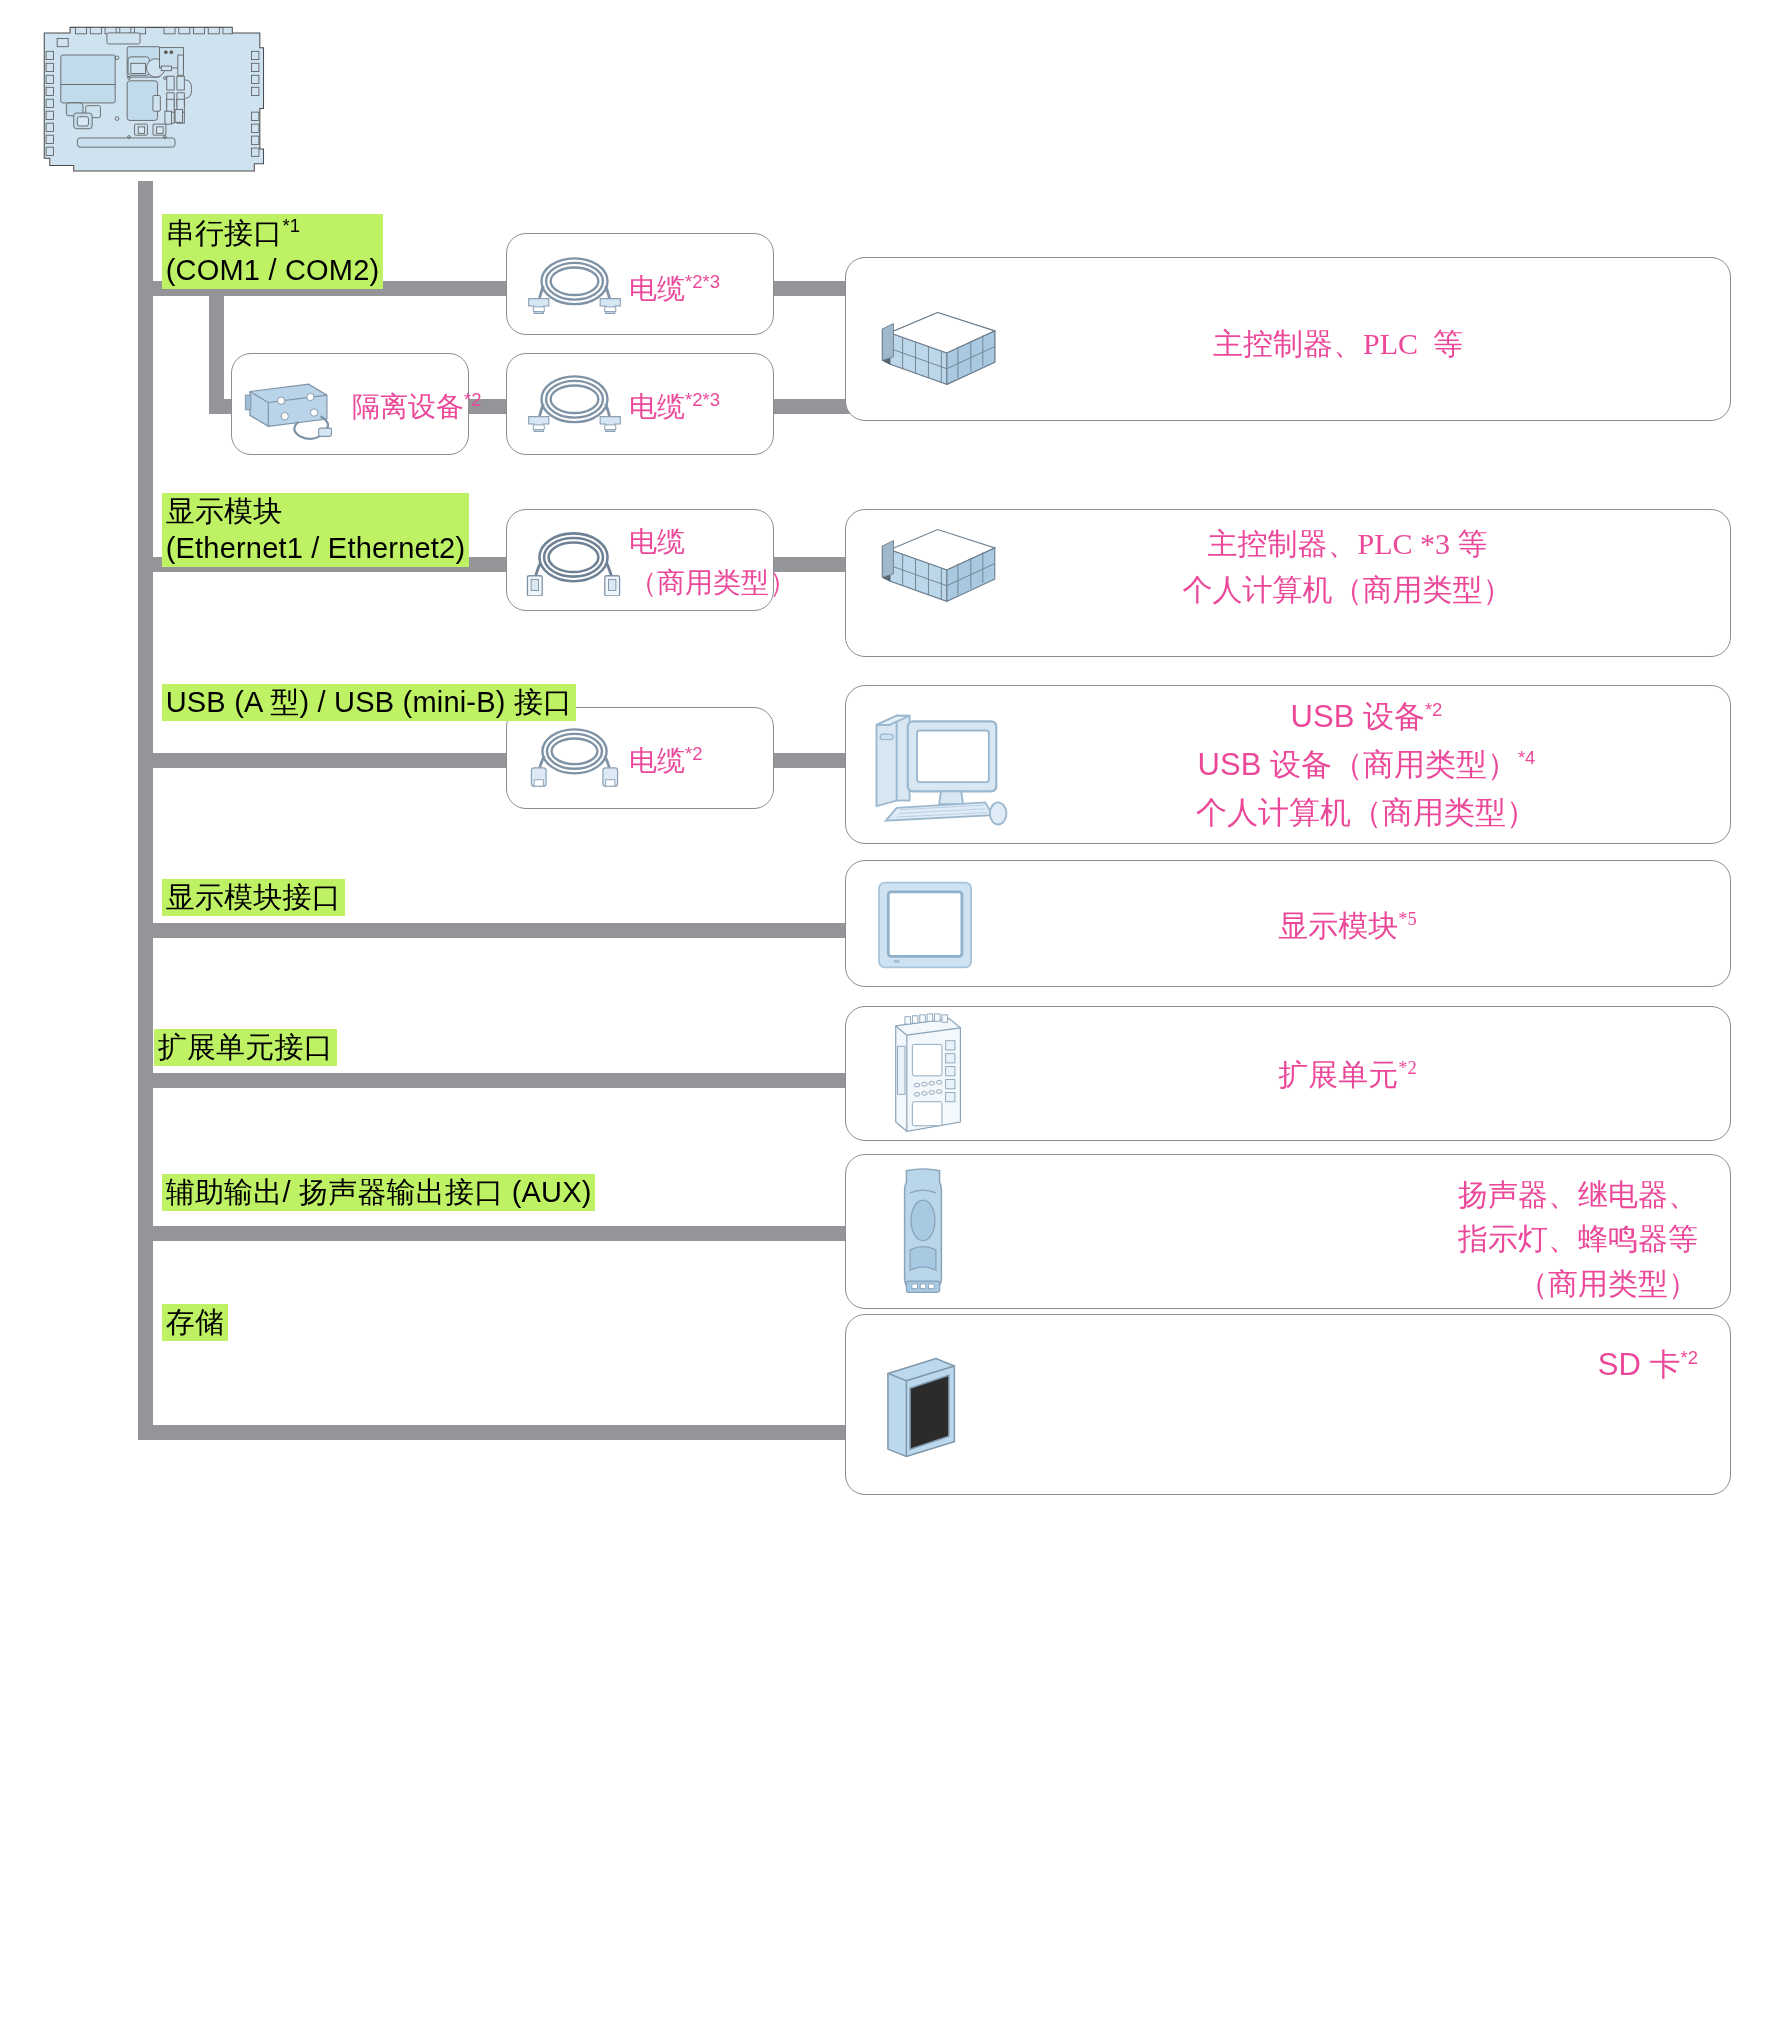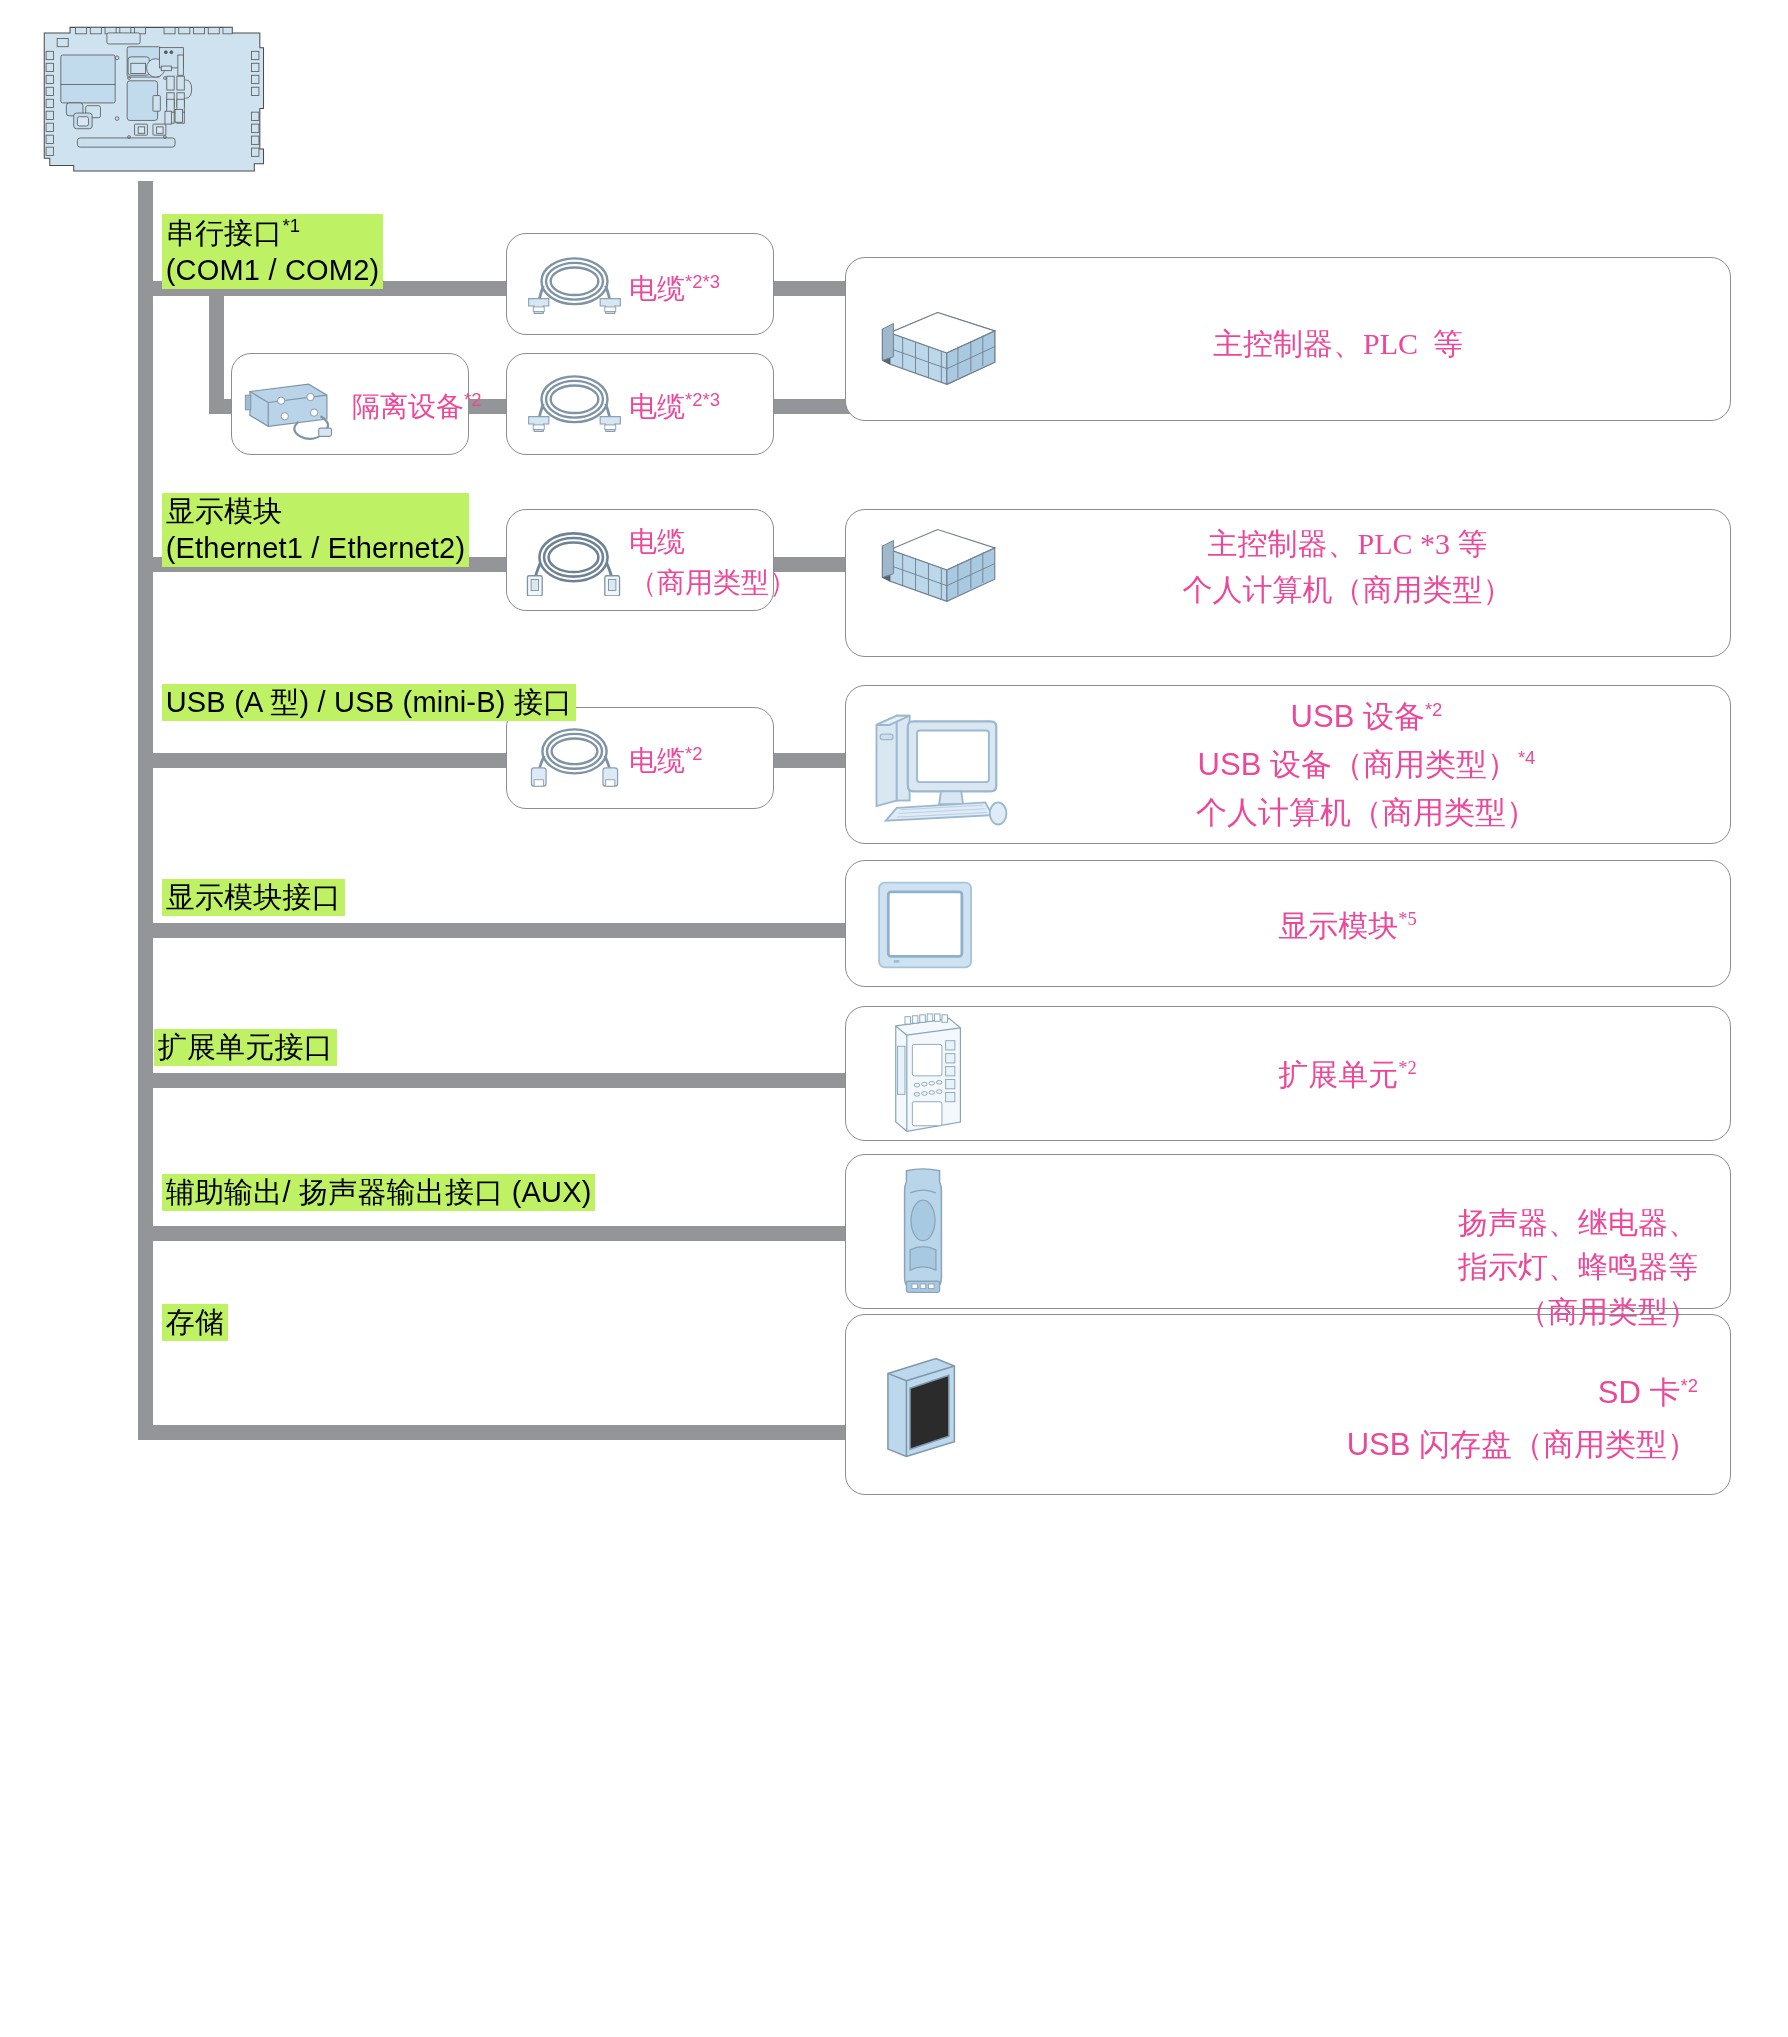--- a/index.html
+++ b/index.html
@@ -21,21 +21,21 @@
   
   .port-label{position:absolute;z-index:6;background:#bef264;
               font-size:29px;line-height:1.28;letter-spacing:0.2px;
               color:#000;white-space:pre;padding:0 3.7px;}
 
   
   .item-label{position:absolute;z-index:8;font-size:28px;line-height:1.5;
               color:#ec4899;white-space:pre;}
   .item-label.serifcn{font-family:"Liberation Serif","DejaVu Serif",serif;
               font-size:30px;}
-  .item-label.right{text-align:right;margin-top:28px;}
+  .item-label.right{text-align:right;}
   .item-label.center{text-align:center;}
   .sup{font-size:18.5px;vertical-align:super;letter-spacing:0;}
 
   
   .art{position:absolute;z-index:7;}
 
   
   .board{position:absolute;left:35px;top:20px;width:235px;height:164px;}
 </style>
 </head>
@@ -443,16 +443,15 @@
     <svg width="96" height="111" viewBox="0 0 104 120">
       <g stroke="#7f95a8" stroke-width="1.6">
         <path d="M14,22 L66,6 L86,14 L86,96 L34,112 L14,104 Z" fill="#bcd8ec"></path>
         <path d="M14,22 L34,30 L34,112" fill="none"></path>
         <path d="M34,30 L86,14" fill="none"></path>
         <path d="M38,38 L80,24 L80,90 L38,104 Z" fill="#2b2b2b"></path>
       </g>
     </svg>
   </div>
   <div class="item-label right" style="left:978px;top:1342px;width:720px;font-size:31px;">SD 卡<span class="sup">*2</span></div>
-  <div class="item-label right" style="left:978px;top:1394px;width:720px;font-size:31px;">USB 闪存盘（商用类型）</div>
 
 </div>
 
 
 </body></html>

